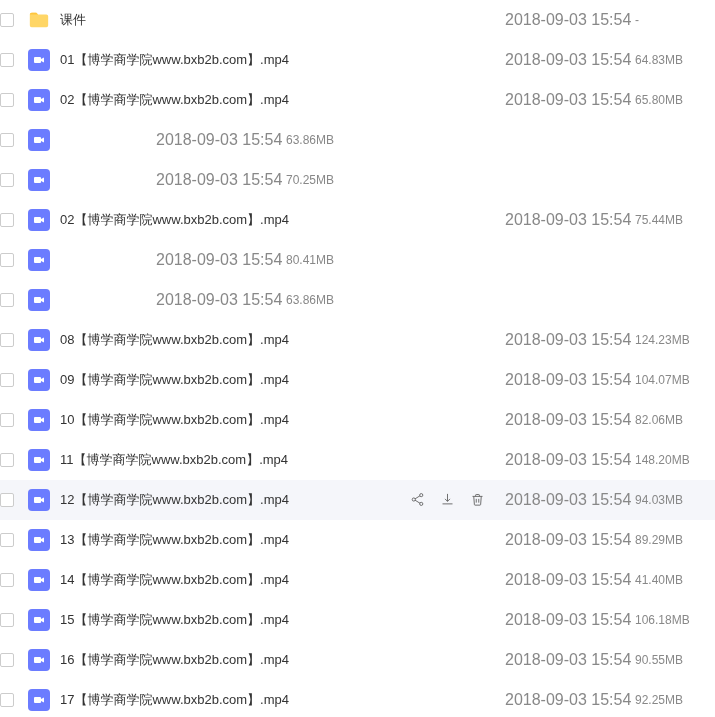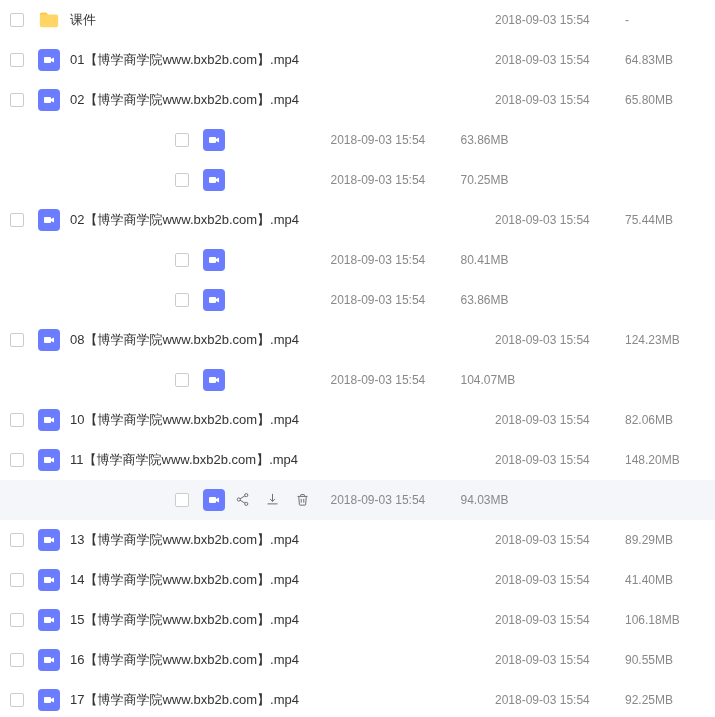--- a/index.html
+++ b/index.html
@@ -8,23 +8,22 @@
   font-size: 13px;
   color: #333;
   background: #fff;
   width: 715px;
 }
 .file-list { width: 100%; }
 .file-row {
   display: flex;
   align-items: center;
   height: 40px;
-  padding: 0 10px;
+  padding: 0 0;
   border-bottom: 1px solid transparent;
-  justify-content: center;
 }
 .file-row.hovered { background: #f5f6fa; }
 .checkbox {
   width: 14px; height: 14px;
   border: 1px solid #ccc;
   border-radius: 2px;
   margin-right: 14px;
   flex-shrink: 0;
   background: #fff;
 }
@@ -58,21 +57,21 @@
 .file-row.hovered .actions { visibility: visible; }
 .action-btn {
   width: 16px; height: 16px;
   display: flex; align-items: center; justify-content: center;
   cursor: pointer;
 }
 .action-btn svg { width: 15px; height: 15px; stroke: #666; fill: none; stroke-width: 1.5; }
 .file-date {
   width: 130px;
   color: #888;
-  font-size: 12px;
+  font-size: 16px;
   flex-shrink: 0;
 }
 .file-size {
   width: 80px;
   color: #888;
   font-size: 12px;
   text-align: left;
   flex-shrink: 0;
 }
 </style>
@@ -392,20 +391,21 @@
     <div class="file-row">
       <div class="checkbox"></div>
       <div class="file-icon">
         <div class="video-icon">
           <svg viewBox="0 0 24 24">
             <rect x="2" y="6" width="14" height="12" rx="2"></rect>
             <path d="M16 10l6-3v10l-6-3z"></path>
           </svg>
         </div>
       </div>
+      <div class="file-name">09【博学商学院www.bxb2b.com】.mp4</div>
       <div class="actions">
         <div class="action-btn">
           <svg viewBox="0 0 24 24">
             <circle cx="18" cy="5" r="2.5"></circle>
             <circle cx="6" cy="12" r="2.5"></circle>
             <circle cx="18" cy="19" r="2.5"></circle>
             <line x1="8" y1="11" x2="16" y2="6"></line>
             <line x1="8" y1="13" x2="16" y2="18"></line>
           </svg>
         </div>
@@ -496,20 +496,21 @@
     <div class="file-row hovered">
       <div class="checkbox"></div>
       <div class="file-icon">
         <div class="video-icon">
           <svg viewBox="0 0 24 24">
             <rect x="2" y="6" width="14" height="12" rx="2"></rect>
             <path d="M16 10l6-3v10l-6-3z"></path>
           </svg>
         </div>
       </div>
+      <div class="file-name">12【博学商学院www.bxb2b.com】.mp4</div>
       <div class="actions">
         <div class="action-btn">
           <svg viewBox="0 0 24 24">
             <circle cx="18" cy="5" r="2.5"></circle>
             <circle cx="6" cy="12" r="2.5"></circle>
             <circle cx="18" cy="19" r="2.5"></circle>
             <line x1="8" y1="11" x2="16" y2="6"></line>
             <line x1="8" y1="13" x2="16" y2="18"></line>
           </svg>
         </div>

